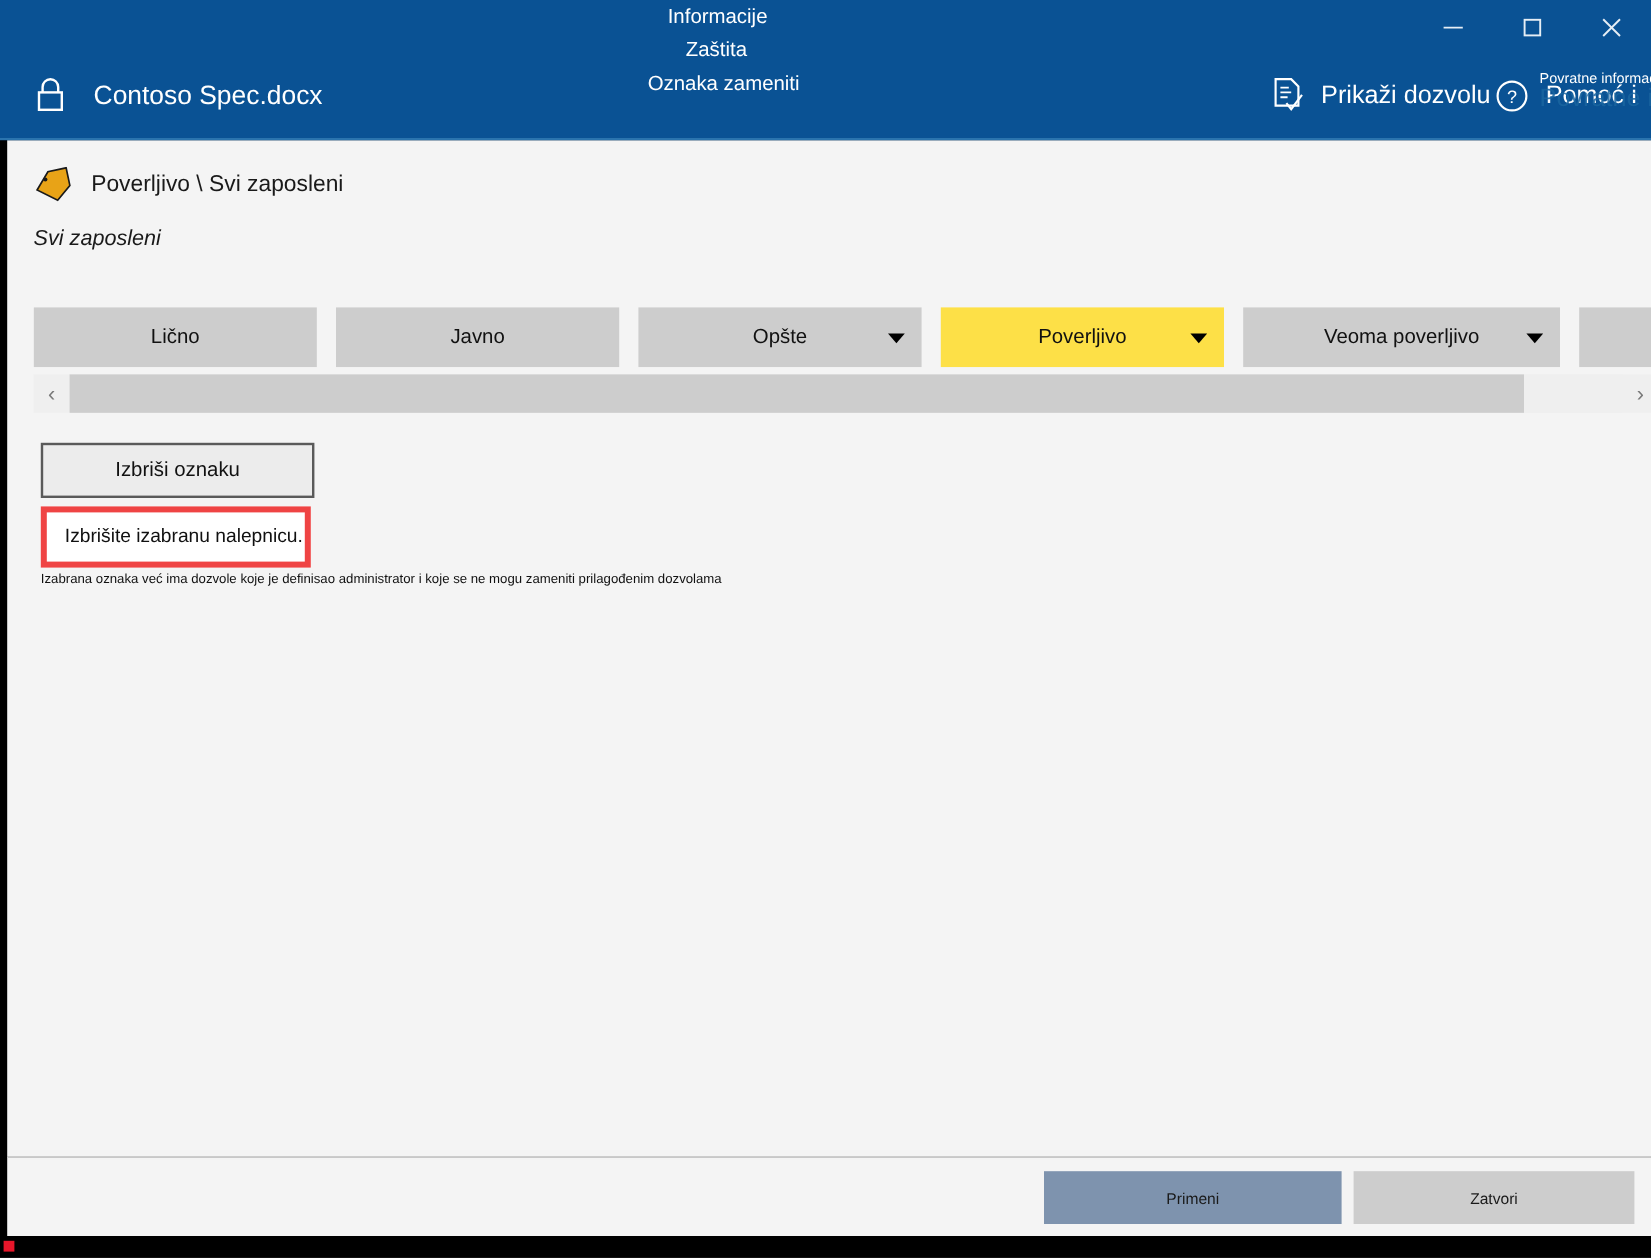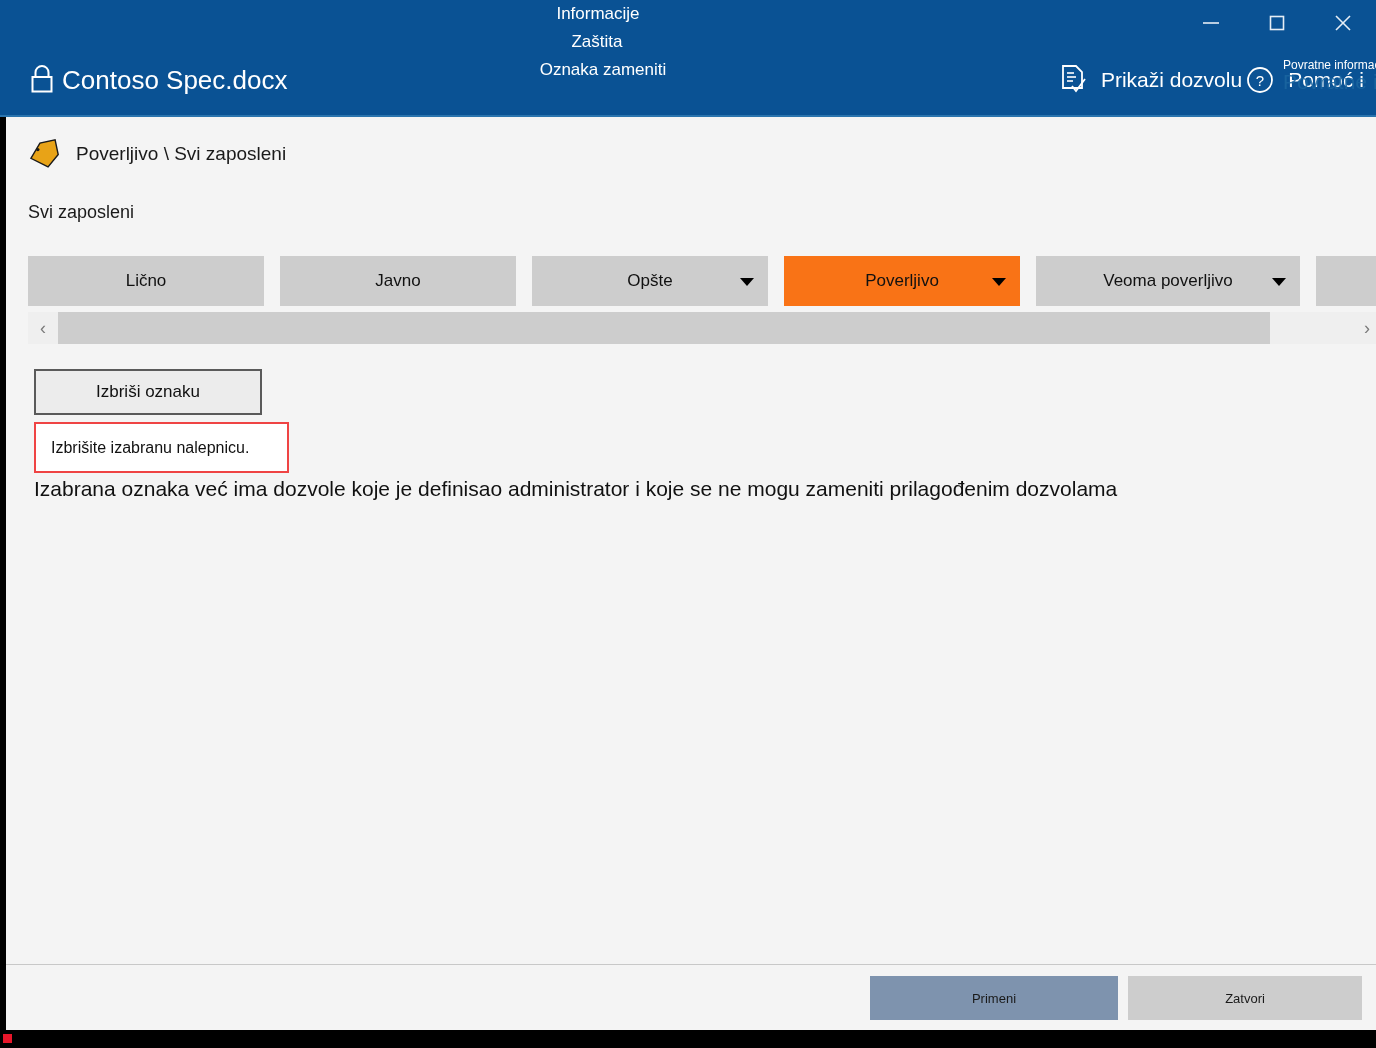--- a/index.html
+++ b/index.html
@@ -60,22 +60,22 @@
   .doc-row {
     position: absolute; left: 0; top: 45px;
     width: 1376px; height: 70px;
     display: flex; align-items: center;
   }
   .lock-wrap {
     margin-left: 22px; width: 40px; height: 48px;
     display: flex; align-items: center; justify-content: center;
   }
   .doc-name {
-    margin-left: 0;
-    font-size: 26px;
+    margin-left: 16px;
+    font-size: 22px;
     color: #ffffff;
     white-space: nowrap;
   }
 
   .tb-actions {
     position: absolute; right: 0; top: 45px;
     height: 70px;
     display: flex; align-items: center;
   }
   .tb-action {
@@ -123,22 +123,22 @@
     display: flex; align-items: center;
   }
   .tag-icon { width: 34px; height: 30px; display:block; }
   .label-head .txt {
     margin-left: 14px;
     font-size: 19px; color: #1a1a1a;
     white-space: nowrap;
   }
 
   .sublabel {
-    position: absolute; left: 22px; top: 85px;
-    font-size: 18px; color: #1a1a1a;
+    position: absolute; left: 22px; top: 71px;
+    font-size: 18px; color: #1a1a1a; font-style: italic;
   }
 
   
   .tabstrip {
     position: absolute; left: 22px; top: 139px;
     width: 1354px; height: 50px;
     display: flex;
     overflow: hidden;
   }
   .tab {
@@ -147,21 +147,21 @@
     margin-right: 16px;
     display: flex; align-items: center; justify-content: center;
     position: relative;
     cursor: default;
     flex: 0 0 auto;
   }
   .tab .tlabel {
     font-size: 17px; color: #111111;
     white-space: nowrap;
   }
-  .tab.selected { background: #f97316; }
+  .tab.selected { background: #fde047; }
   .tab .caret {
     position: absolute; right: 14px; top: 50%;
     margin-top: -3px;
     width: 0; height: 0;
     border-left: 7px solid transparent;
     border-right: 7px solid transparent;
     border-top: 8px solid #000000;
   }
   .tab.highlighted .tlabel {
     background: #f7f7f7;
@@ -199,31 +199,31 @@
     width: 228px; height: 46px;
     background: #ececec;
     border: 2px solid #5a5a5a;
     display: flex; align-items: center; justify-content: center;
     font-size: 17px; color: #111111;
     cursor: default;
   }
 
   .tooltip {
     position: absolute; left: 28px; top: 305px;
-    width: 255px; height: 51px;
+    width: 225px; height: 51px;
     background: #ffffff;
-    border: 2px solid #ef4444;
+    border: 5px solid #ef4444;
     display: flex; align-items: center;
     padding-left: 15px;
     font-size: 16px; color: #111111;
   }
 
   .warning {
     position: absolute; left: 28px; top: 360px;
-    font-size: 21px; color: #111111;
+    font-size: 11px; color: #111111;
     white-space: nowrap;
   }
 
   
   .footer {
     position: absolute; left: 6px; top: 964px;
     width: 1370px; height: 66px;
     background: #f4f4f4;
     border-top: 1px solid #c8c8c8;
   }

